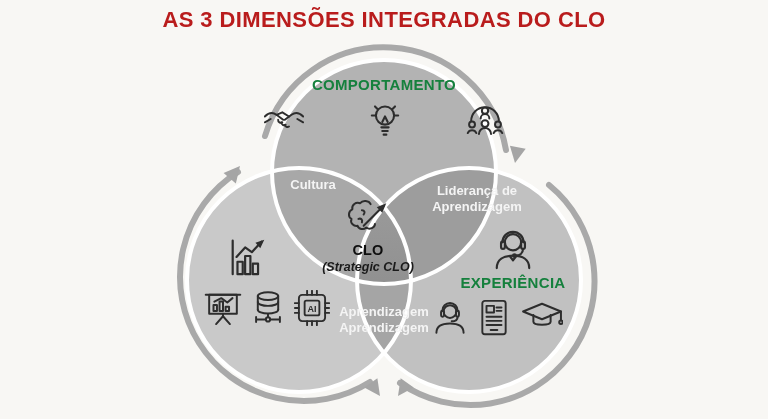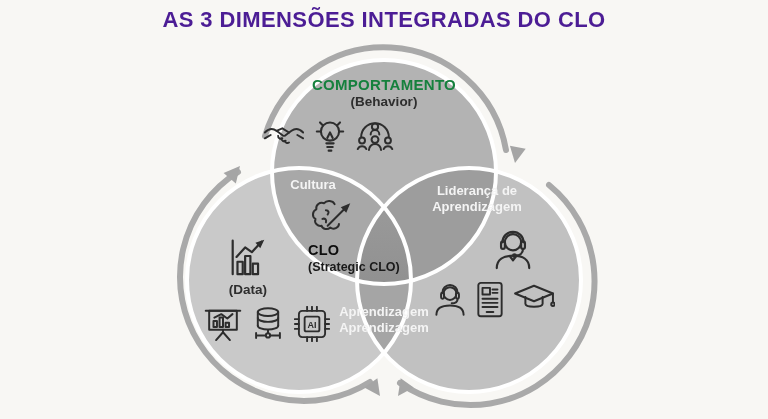--- a/index.html
+++ b/index.html
@@ -4,38 +4,38 @@
 <style>
   html,body{margin:0;padding:0;}
   body{
     width:768px;height:419px;overflow:hidden;position:relative;
     background:#f8f7f4;
     font-family:"Liberation Sans","DejaVu Sans",sans-serif;
   }
   .abs{position:absolute;}
   #title{
     top:7px;left:0;width:768px;text-align:center;
-    font-size:22px;font-weight:800;color:#4c1d95;letter-spacing:.4px;
+    font-size:22px;font-weight:800;color:#b91c1c;letter-spacing:.4px;
   }
   #venn{top:0;left:0;}
   .cblock{text-align:center;}
   .ctitle{font-size:15px;font-weight:800;color:#15803d;letter-spacing:.3px;line-height:18px;}
   .csub{font-size:13.5px;font-weight:600;color:#2e2e2e;line-height:16px;}
-  .iconrow{display:flex;justify-content:flex-start;align-items:center;gap:11px;margin-top:7px;}
+  .iconrow{display:flex;justify-content:space-between;align-items:center;gap:11px;margin-top:7px;}
   .lens{
     text-align:center;font-size:13px;font-weight:600;color:#f4f4f4;line-height:16px;
   }
   .lens span{display:block;}
   #lens-left{left:248px;top:177px;width:130px;}
   #lens-right{left:412px;top:183px;width:130px;}
   #lens-bottom{left:314px;top:304px;width:140px;}
   #behavior-block{left:264px;top:76px;width:240px;}
-  #center-block{left:308px;top:198px;width:152px;}
+  #center-block{left:292px;top:198px;width:152px;text-align:center;}
   .clo-line{font-size:14.5px;font-weight:800;color:#0e0e0e;line-height:16px;letter-spacing:.2px;}
-  .clo-sub{font-size:12.5px;font-weight:600;color:#1a1a1a;margin-top:2px;}
+  .clo-sub{font-size:12.5px;font-weight:600;color:#1a1a1a;margin-top:2px;font-style:italic;}
   #data-block{left:186px;top:234px;width:124px;}
   #data-block .iconrow{transform:translateX(18px);gap:9px;}
   #exp-block{left:448px;top:228px;width:130px;}
   #exp-block .iconrow{transform:translateX(-15px);gap:8px;}
   .ic{display:inline-block;line-height:0;}
   .ic svg{stroke:#2d2d2d;fill:none;stroke-width:2.3;stroke-linecap:round;stroke-linejoin:round;}
   .ic .solid{fill:#2d2d2d;stroke:none;}
 </style>
 </head>
 <body>
@@ -83,21 +83,20 @@
     <polygon points="0,0 -16,-8 -16,8" transform="translate(515,163) rotate(100)"></polygon>
     <polygon points="0,0 -16,-8 -16,8" transform="translate(380,396) rotate(55)"></polygon>
     <polygon points="0,0 -16,-8 -16,8" transform="translate(398,396) rotate(125)"></polygon>
   </g>
 </svg>
 
 <div id="title" class="abs">AS 3 DIMENSÕES INTEGRADAS DO CLO</div>
 
 <div id="behavior-block" class="abs cblock">
   <div class="ctitle">COMPORTAMENTO</div>
-  <div class="csub">(Behavior)</div>
   <div class="iconrow">
     <span class="ic">
       <svg width="40" height="27" viewBox="0 0 48 30">
         <path d="M1 9 C6 4 11 4 15 7 L23 13"></path>
         <path d="M47 9 C42 4 37 4 33 7 L25 13"></path>
         <path d="M15 7 L22 4 L30 9"></path>
         <path d="M17 13 a3.2 3.2 0 0 0 5 3"></path>
         <path d="M21 16 a3.2 3.2 0 0 0 5 3"></path>
         <path d="M25 19 a3.2 3.2 0 0 0 5 2"></path>
         <path d="M1 16 L8 12"></path>
@@ -157,21 +156,20 @@
   <span class="ic">
     <svg width="44" height="44" viewBox="0 0 46 46">
       <path d="M7 7 V42"></path>
       <rect x="12" y="29" width="5.5" height="13"></rect>
       <rect x="20" y="23" width="5.5" height="19"></rect>
       <rect x="28" y="31" width="5.5" height="11"></rect>
       <path d="M11 24 L20 14 L27 19 L37 8"></path>
       <polygon class="solid" points="0,0 -9,-3.8 -9,3.8" transform="translate(40,6) rotate(-42)"></polygon>
     </svg>
   </span>
-  <div class="csub">(Data)</div>
   <div class="iconrow">
     <span class="ic">
       <svg width="38" height="35" viewBox="0 0 44 40">
         <path d="M2 4 H42"></path>
         <rect x="6" y="4" width="32" height="22"></rect>
         <rect x="11" y="16" width="4" height="7"></rect>
         <rect x="18" y="12" width="4" height="11"></rect>
         <rect x="25" y="18" width="4" height="5"></rect>
         <path d="M12 12 L20 8 L27 13 L33 8"></path>
         <path d="M22 26 V29 M22 29 L14 38 M22 29 L30 38"></path>
@@ -205,20 +203,21 @@
       <circle cx="23" cy="15" r="8.5"></circle>
       <path d="M12 15 a11 11 0 0 1 22 0"></path>
       <rect x="10.5" y="14" width="4" height="8" rx="2"></rect>
       <rect x="31.5" y="14" width="4" height="8" rx="2"></rect>
       <path d="M33.5 22 c0 5 -4 7 -8 7"></path>
       <circle cx="24.5" cy="29" r="1.4"></circle>
       <path d="M6 42 c0 -9 7 -13 17 -13 s17 4 17 13"></path>
       <path d="M20 30 l3 4 3 -4"></path>
     </svg>
   </span>
+  <div class="ctitle">EXPERIÊNCIA</div>
   <div class="iconrow">
     <span class="ic">
       <svg width="34" height="35" viewBox="0 0 40 40">
         <circle cx="20" cy="13" r="7.5"></circle>
         <path d="M11 12 a9 9 0 0 1 18 0"></path>
         <rect x="9.5" y="12" width="3.5" height="7" rx="1.6"></rect>
         <rect x="27" y="12" width="3.5" height="7" rx="1.6"></rect>
         <path d="M29 19 c0 4 -3.5 5.5 -7 5.5"></path>
         <path d="M4 38 c0 -8 7 -11 16 -11 s16 3 16 11"></path>
       </svg>

